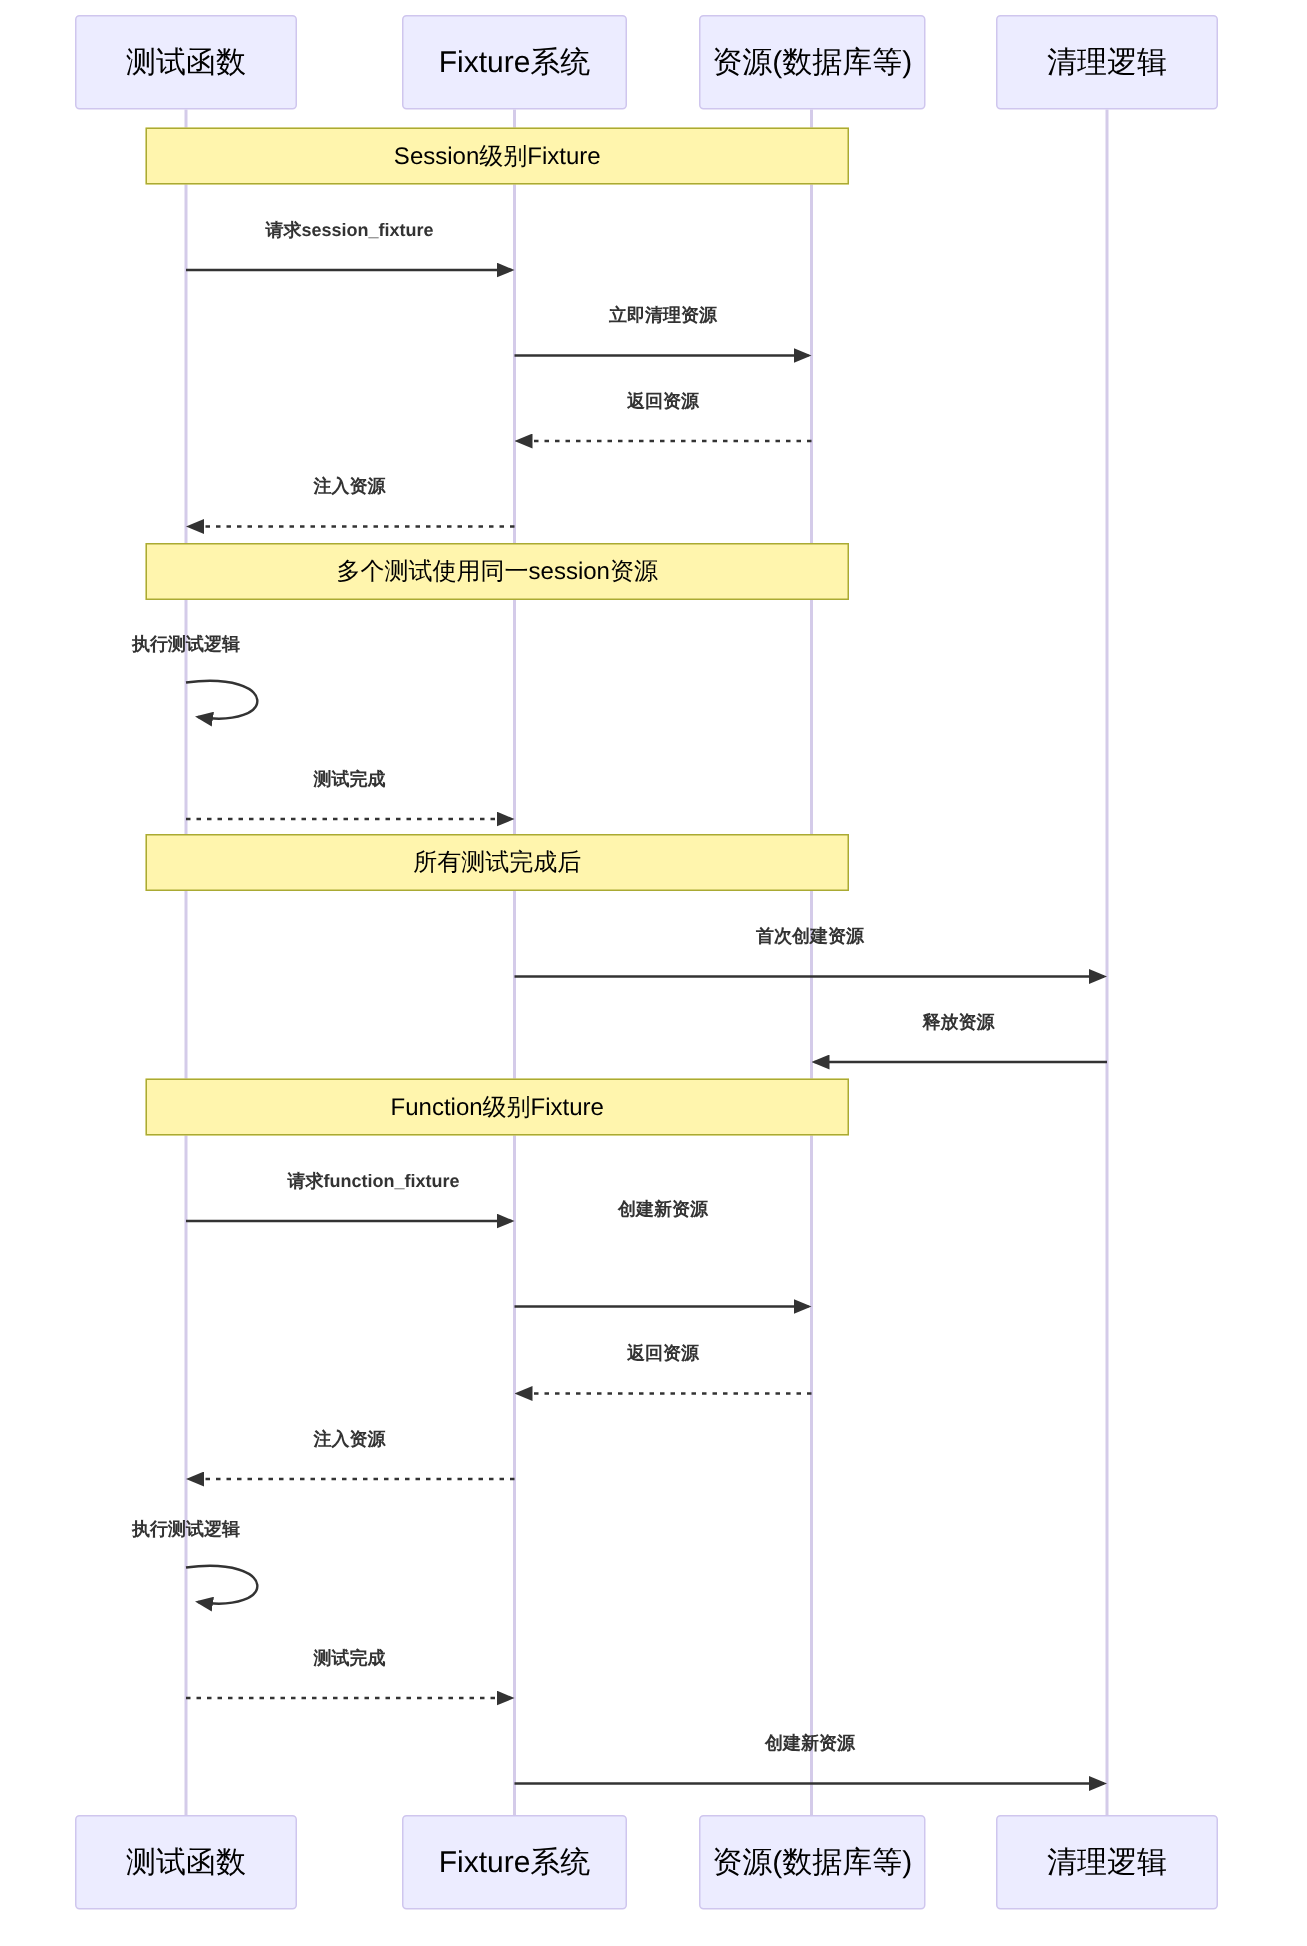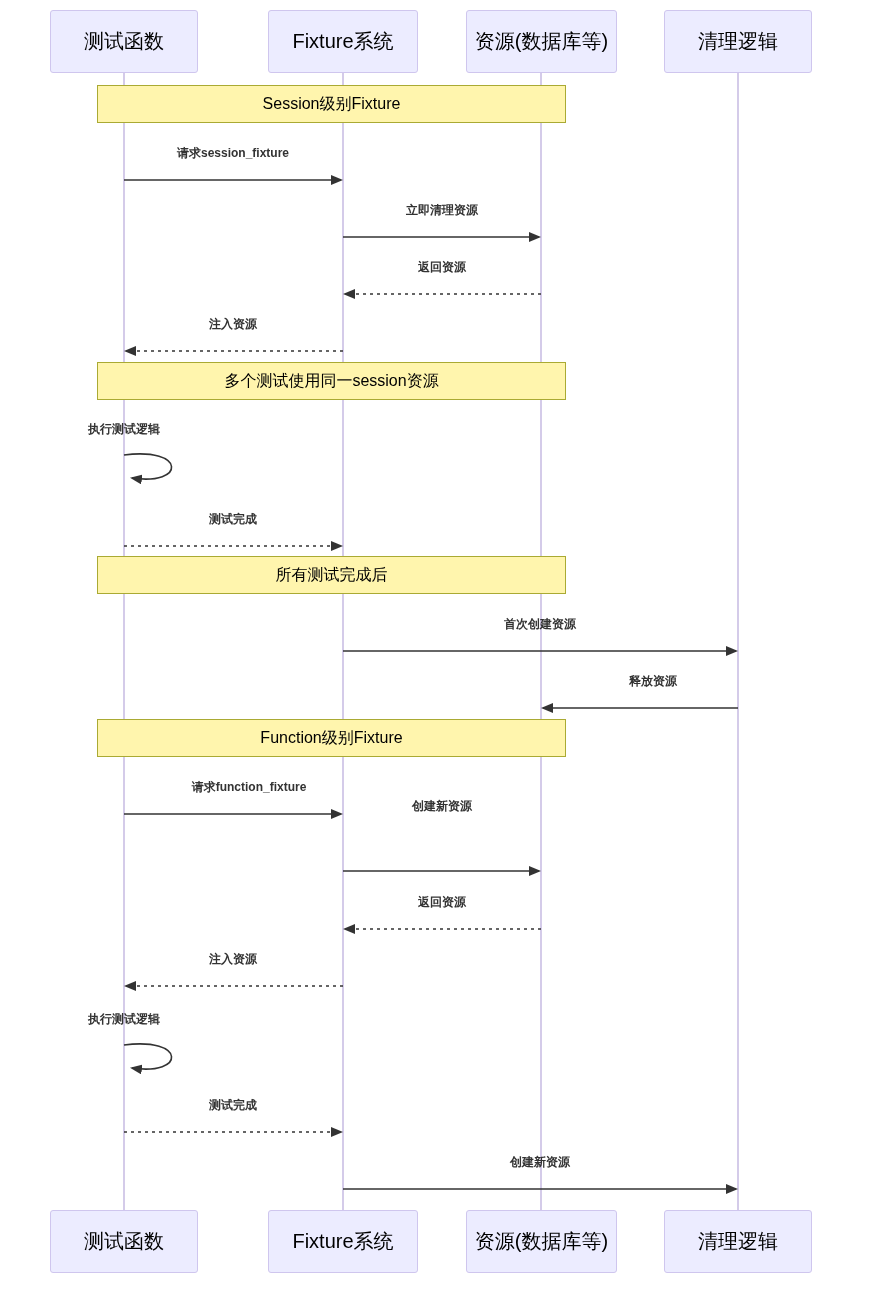--- a/index.html
+++ b/index.html
@@ -112,21 +112,21 @@
   <div class="note" style="top:719px">Function级别Fixture</div>
   <div class="note" style="top:556px">所有测试完成后</div>
 
   <div class="msg" style="left:233px;top:142px">请求session_fixture</div>
   <div class="msg" style="left:442px;top:199px">立即清理资源</div>
   <div class="msg" style="left:442px;top:256px">返回资源</div>
   <div class="msg" style="left:233px;top:313px">注入资源</div>
   <div class="msg" style="left:124px;top:418px">执行测试逻辑</div>
   <div class="msg" style="left:233px;top:508px">测试完成</div>
   <div class="msg" style="left:540px;top:613px">首次创建资源</div>
-  <div class="msg" style="left:653px;top:670px">释放资源</div>
+  <div class="msg" style="left:639px;top:670px">释放资源</div>
   <div class="msg" style="left:249px;top:776px">请求function_fixture</div>
   <div class="msg" style="left:442px;top:795px">创建新资源</div>
   <div class="msg" style="left:442px;top:891px">返回资源</div>
   <div class="msg" style="left:233px;top:948px">注入资源</div>
   <div class="msg" style="left:124px;top:1008px">执行测试逻辑</div>
   <div class="msg" style="left:233px;top:1094px">测试完成</div>
   <div class="msg" style="left:540px;top:1151px">创建新资源</div>
 
   <div class="actor" style="left:50px;top:10px;width:148px">测试函数</div>
   <div class="actor" style="left:268px;top:10px;width:150px">Fixture系统</div>

